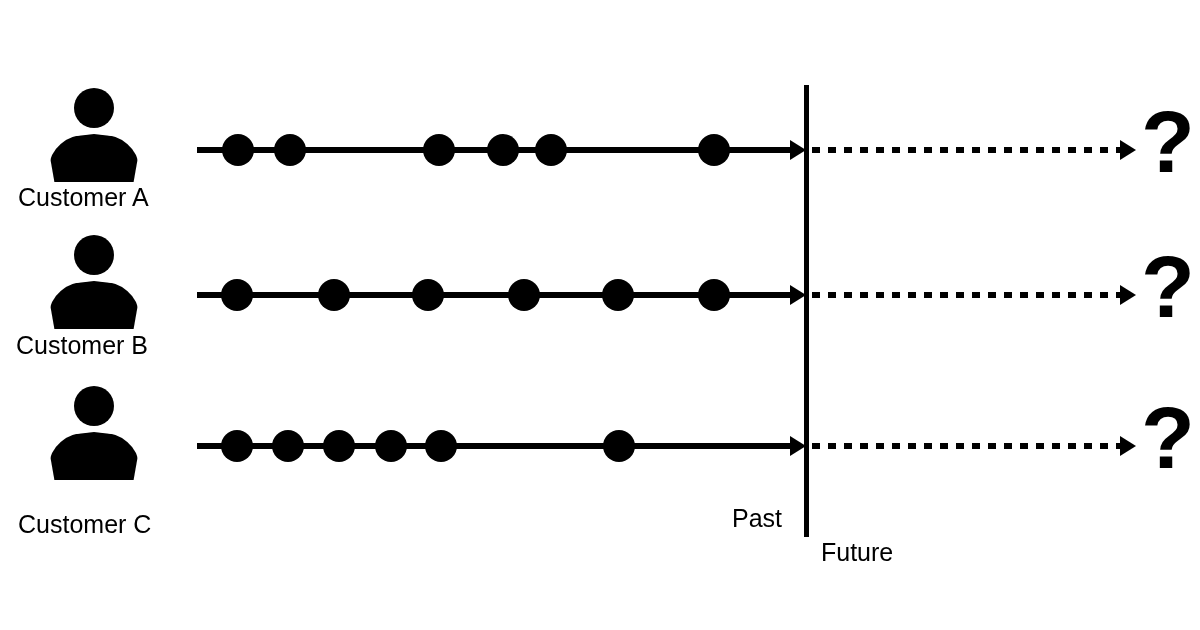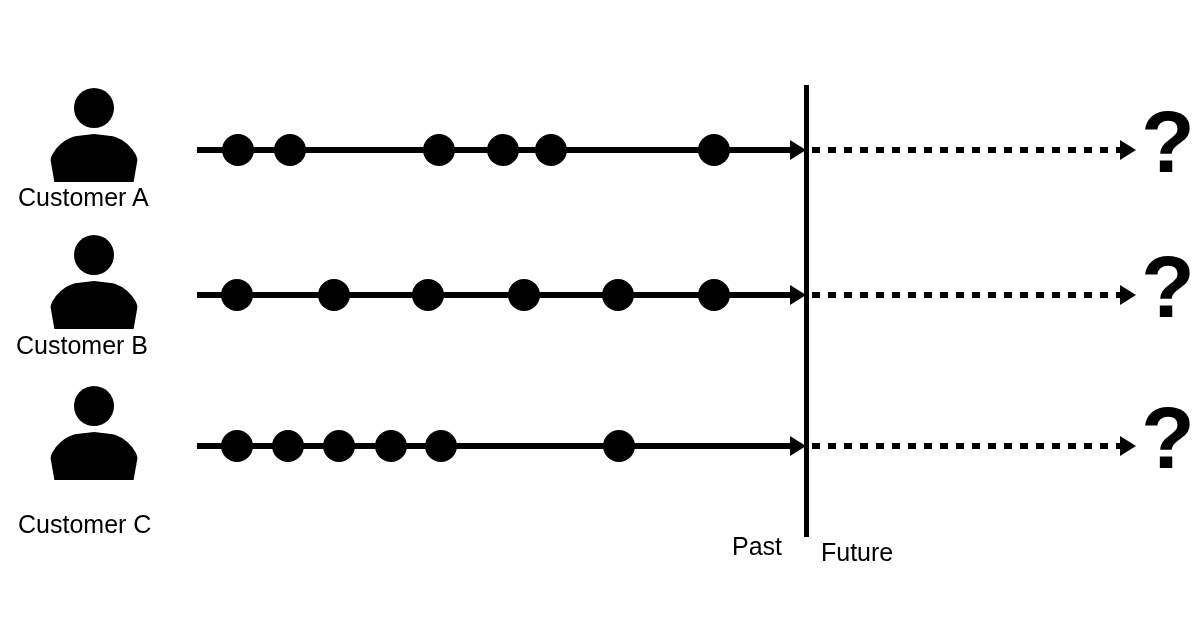--- a/index.html
+++ b/index.html
@@ -150,17 +150,17 @@
       <div class="event-dot" style="left: 323px; top: 430px;"></div>
       <div class="event-dot" style="left: 375px; top: 430px;"></div>
       <div class="event-dot" style="left: 425px; top: 430px;"></div>
       <div class="event-dot" style="left: 603px; top: 430px;"></div>
       <div class="dashed-line" style="left: 812px; top: 443px; width: 310px;"></div>
       <div class="arrowhead" style="left: 1120px; top: 436px;"></div>
       <div class="qmark" style="left: 1141px; top: 394px;">?</div>
     </div>
 
   <div id="axis-layer">
-      <div class="axis-label" style="left: 732px; top: 534px;">Past</div>
+      <div class="axis-label" style="left: 732px; top: 506px;">Past</div>
       <div class="axis-label" style="left: 821px; top: 506px; margin-top: 34px;">Future</div>
     </div>
 
 </div>
 
 </body></html>

